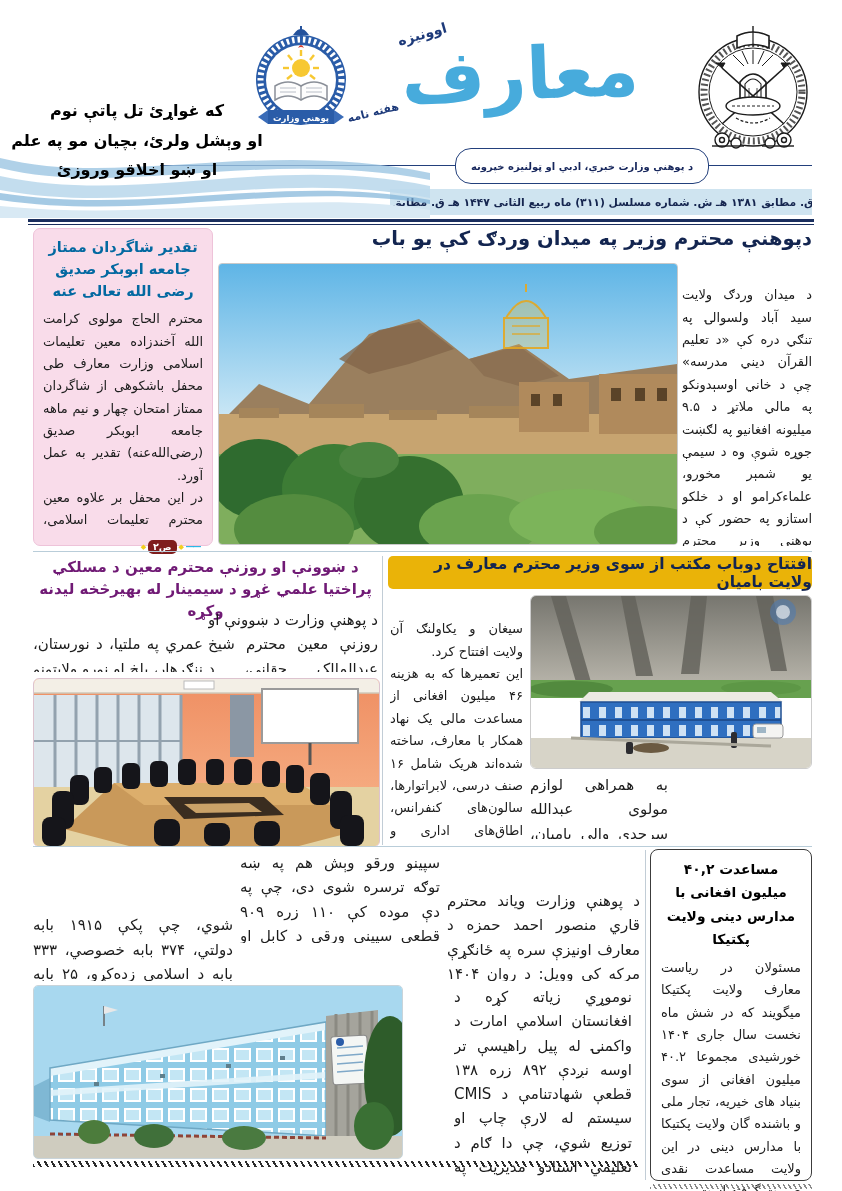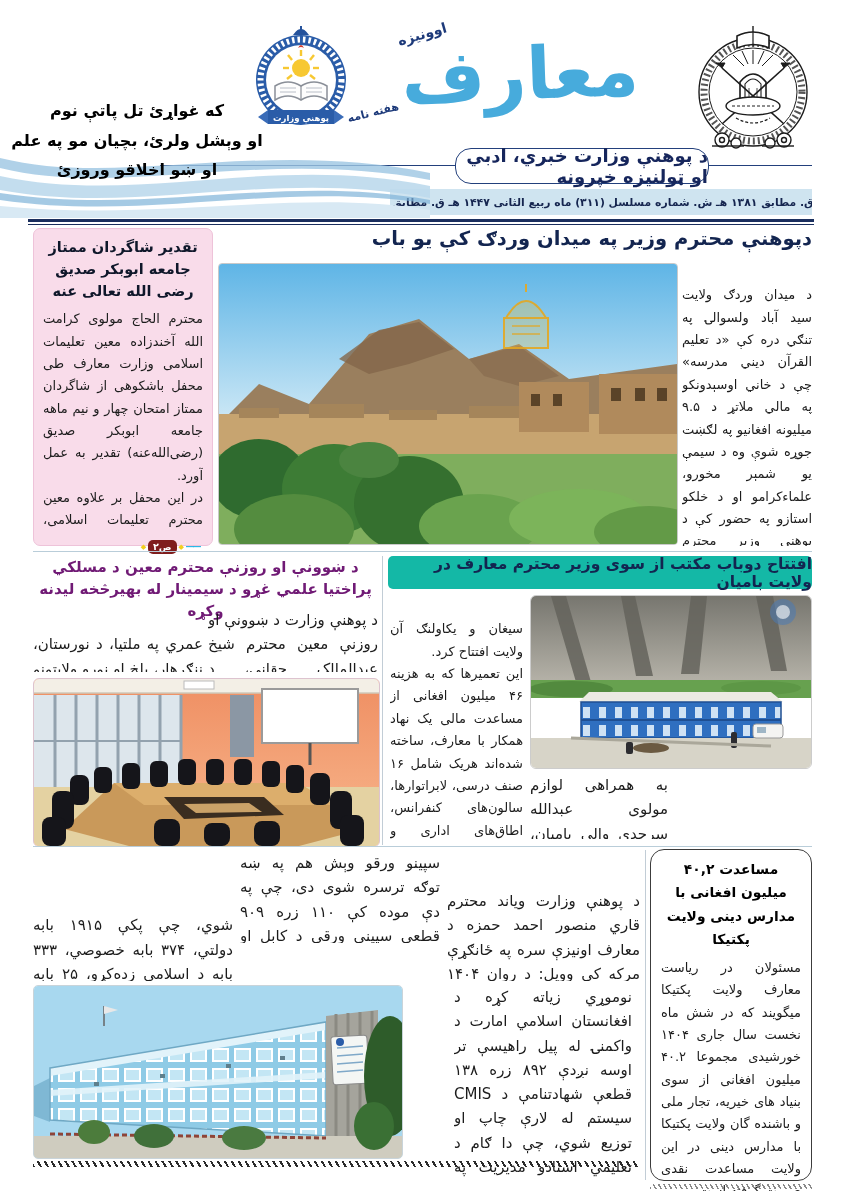--- a/index.html
+++ b/index.html
@@ -18,59 +18,59 @@
   #masthead .big{position:absolute;right:10px;left:10px;top:26px;text-align:center;
     font-size:72px;font-weight:bold;color:#47abdc;transform:rotate(-2deg);}
   #masthead .weekly{position:absolute;left:52px;top:20px;font-size:14px;font-weight:bold;
     color:#1d3a7a;transform:rotate(-16deg);}
   #masthead .weekly2{position:absolute;left:2px;top:100px;font-size:11px;font-weight:bold;
     color:#1d3a7a;transform:rotate(-14deg);}
   #bannerline{left:160px;top:165px;width:652px;border-top:1.5px solid #23407c;height:0;}
   #banner{left:455px;top:148px;width:252px;height:34px;background:#fff;
     border:1.6px solid #23407c;border-radius:16px;z-index:2;
     display:flex;align-items:center;justify-content:center;
-    font-size:18px;font-weight:bold;color:#16265c;}
+    font-size:10px;font-weight:bold;color:#16265c;}
   #dateband{left:390px;top:189px;width:422px;height:26px;background:#cfe4f0;
     display:flex;align-items:center;justify-content:center;
     font-size:10.8px;font-weight:bold;color:#15254f;white-space:nowrap;overflow:hidden;}
   #hrule1{left:28px;top:219px;width:786px;border-top:3.5px solid #1b2f5e;}
   #hrule2{left:28px;top:224px;width:786px;border-top:1px solid #1b2f5e;}
   
   .bodytxt{font-size:13px;line-height:1.72;color:#1c1c1c;text-align:justify;
     overflow:hidden;white-space:pre-line;}
   .coltxt{font-size:15px;line-height:1.62;color:#1c1c1c;text-align:justify;
     overflow:hidden;white-space:pre-line;}
   
   .badge{display:inline-flex;align-items:center;gap:2px;vertical-align:middle;margin:0 3px;}
   .badge .dash{color:#28b6e6;font-weight:bold;font-size:8px;letter-spacing:-1px;}
   .badge .diamond{color:#f2cf1f;font-size:7px;}
   .badge .pr{background:#7f1d1d;color:#fff;border-radius:5px;padding:0 5px;
     font-size:9.5px;font-weight:bold;line-height:14px;}
   
   #honor-box{left:33px;top:228px;width:180px;height:318px;background:#f9dcea;
     border:1px solid #eec3d9;border-radius:7px;box-sizing:border-box;padding:8px 9px;}
-  #honor-title{font-size:14.5px;font-weight:bold;color:#0f172a;text-align:center;
+  #honor-title{font-size:14.5px;font-weight:bold;color:#0369a1;text-align:center;
     line-height:1.5;margin-bottom:6px;}
   #honor-body{height:228px;}
   #main-headline{left:368px;top:227px;width:444px;height:32px;font-size:19.5px;
     font-weight:bold;color:#132550;text-align:center;white-space:nowrap;overflow:hidden;}
   #photo-madrasa{left:218px;top:263px;width:458px;height:280px;border-radius:4px;
     overflow:hidden;border:1px solid #c9c9c9;}
   #madrasa-col{left:682px;top:262px;width:130px;height:284px;}
   .sep-h{border-top:1px solid #b9cdd9;height:0;}
   #sep-top{left:33px;top:551px;width:779px;}
   
   #seminar-title{left:33px;top:557px;width:345px;height:46px;text-align:center;
     font-size:15px;font-weight:bold;color:#701a75;line-height:1.45;}
   #seminar-col1{left:208px;top:608px;width:170px;height:64px;}
   #seminar-col2{left:33px;top:608px;width:170px;height:64px;}
   #photo-seminar{left:33px;top:678px;width:345px;height:167px;border-radius:6px;
     overflow:hidden;border:1px solid #ddc3cf;}
   #sep-mid-v{left:382px;top:556px;height:289px;width:0;border-right:1px solid #c2cdd6;}
-  #bamyan-bar{left:388px;top:556px;width:424px;height:33px;background:#14b8a6;
+  #bamyan-bar{left:388px;top:556px;width:424px;height:33px;background:#eab308;
     border-radius:5px;display:flex;align-items:center;justify-content:center;
     font-size:15.5px;font-weight:bold;color:#132550;}
   #bamyan-main{left:390px;top:596px;width:133px;height:244px;}
   #photo-bamyan{left:530px;top:595px;width:280px;height:172px;border-radius:6px;
     overflow:hidden;border:1px solid #cccccc;}
   #bamyan-colstart{left:674px;top:773px;width:138px;height:66px;}
   #bamyan-colmid{left:530px;top:773px;width:138px;height:66px;}
   #sep-bot{left:33px;top:846px;width:779px;}
   
   #cert-bar{left:33px;top:850px;width:607px;height:33px;background:#a9cdd9;
@@ -79,21 +79,21 @@
   #cert-col1{left:447px;top:889px;width:193px;height:92px;}
   #cert-col2{left:240px;top:851px;width:200px;height:92px;}
   #cert-col3{left:33px;top:889px;width:200px;height:92px;}
   #cert-col4{left:454px;top:985px;width:178px;height:198px;}
   #photo-moe{left:33px;top:985px;width:368px;height:172px;border-radius:5px;
     overflow:hidden;border:1px solid #c9d4da;}
   #dash-strip{left:33px;top:1161px;width:607px;height:6px;
     background:repeating-linear-gradient(60deg,#2b2b2b 0 2px,transparent 2px 6px);}
   #sep-bot-v{left:645px;top:850px;height:330px;width:0;border-right:1px solid #c2cdd6;}
   #paktika-box{left:650px;top:849px;width:162px;height:332px;border:1.5px solid #3c3c3c;
-    border-radius:14px;box-sizing:border-box;padding:8px 10px;background:#fff;}
+    border-radius:8px;box-sizing:border-box;padding:8px 10px;background:#fff;}
   #paktika-title{font-size:13.8px;font-weight:bold;color:#000;text-align:center;
     line-height:1.7;margin-bottom:5px;}
   #paktika-body{height:242px;}
   #hatch-strip{left:650px;top:1184px;width:162px;height:5px;
     background:repeating-linear-gradient(60deg,#8a8a8a 0 1.5px,transparent 1.5px 4.5px);}
 </style>
 </head>
 <body>
 
 <div id="page">

